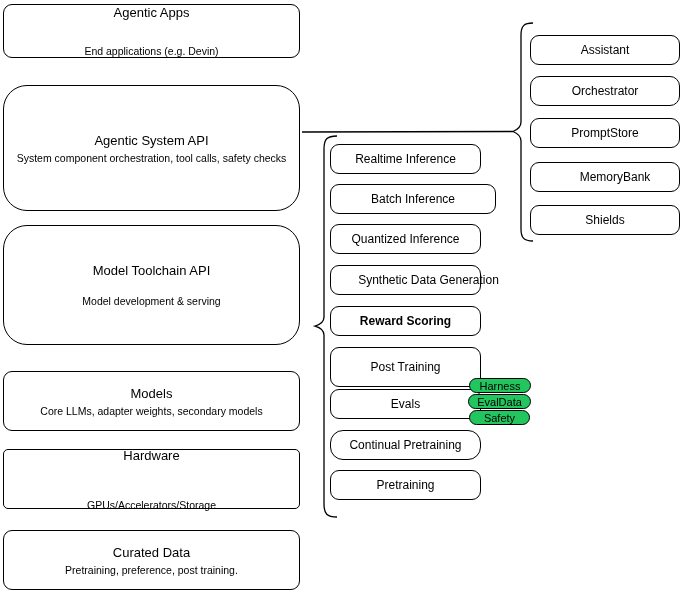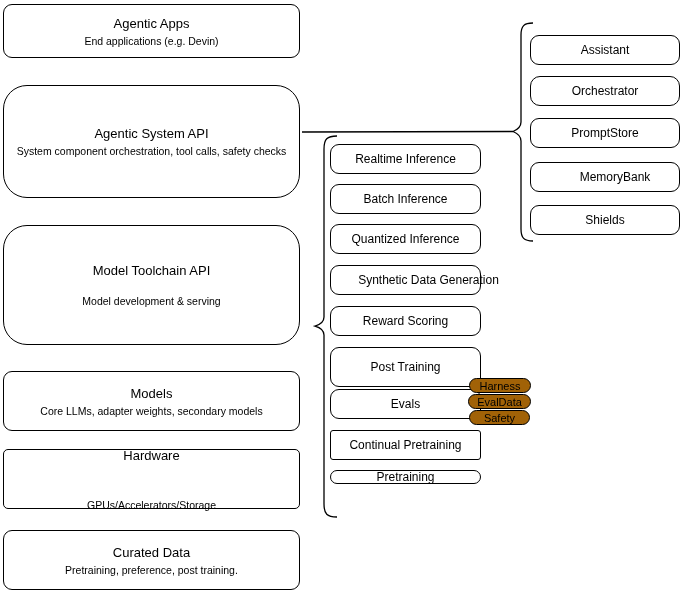--- a/index.html
+++ b/index.html
@@ -46,21 +46,21 @@
     white-space: nowrap;
   }
   .item-label {
     font-size: 12px;
     line-height: 14px;
     white-space: nowrap;
   }
   .pill {
     position: absolute;
     box-sizing: border-box;
-    background: #a16207;
+    background: #22c55e;
     border: 1px solid #000000;
     border-radius: 8px;
     display: flex;
     align-items: center;
     justify-content: center;
     font-size: 11px;
     line-height: 12px;
     white-space: nowrap;
   }
 </style>
@@ -71,26 +71,26 @@
 
   <svg class="overlay" viewBox="0 0 682 591" xmlns="http://www.w3.org/2000/svg">
 
     <path d="M 337 136 C 327 136 324 139 324 149 L 324 317 C 324 321 322 324 315 326 C 322 328 324 331 324 335 L 324 504 C 324 514 327 517 337 517" fill="none" stroke="#000000" stroke-width="1.3"></path>
 
     <path d="M 533 23 C 524 23 521 26 521 35 L 521 122 C 521 126 519 129 513 131.5 C 519 134 521 137 521 141 L 521 229 C 521 238 524 241 533 241" fill="none" stroke="#000000" stroke-width="1.3"></path>
 
     <path d="M 302 132 L 513 131.5" fill="none" stroke="#000000" stroke-width="1.3"></path>
   </svg>
 
-  <div class="node" style="left:3px; top:4px; width:297px; height:54px; border-radius:9px;">
+  <div class="node" style="left:3px; top:4px; width:297px; height:54px; border-radius:9px;justify-content:space-between;">
     <span class="box-title">Agentic Apps</span>
     <span class="box-subtitle">End applications (e.g. Devin)</span>
   </div>
 
-  <div class="node" style="left:3px; top:85px; width:297px; height:113px; border-radius:24px;">
+  <div class="node" style="left:3px; top:85px; width:297px; height:126px; border-radius:24px;">
     <span class="box-title">Agentic System API</span>
     <span class="box-subtitle">System component orchestration, tool calls, safety checks</span>
   </div>
 
   <div class="node" style="left:3px; top:225px; width:297px; height:120px; border-radius:24px;gap:13px;">
     <span class="box-title">Model Toolchain API</span>
     <span class="box-subtitle">Model development &amp; serving</span>
   </div>
 
   <div class="node" style="left:3px; top:371px; width:297px; height:60px; border-radius:9px;">
@@ -105,49 +105,49 @@
 
   <div class="node" style="left:3px; top:530px; width:297px; height:60px; border-radius:9px;">
     <span class="box-title">Curated Data</span>
     <span class="box-subtitle">Pretraining, preference, post training.</span>
   </div>
 
   <div class="node" style="left:330px; top:144px; width:151px; height:30px; border-radius:9px;">
     <span class="item-label">Realtime Inference</span>
   </div>
 
-  <div class="node" style="left:330px; top:184px; width:151px; height:30px; border-radius:9px;">
+  <div class="node" style="left:330px; top:184px; width:166px; height:30px; border-radius:9px;">
     <span class="item-label">Batch Inference</span>
   </div>
 
   <div class="node" style="left:330px; top:224px; width:151px; height:30px; border-radius:9px;">
     <span class="item-label">Quantized Inference</span>
   </div>
 
   <div class="node" style="left:330px; top:265px; width:151px; height:30px; border-radius:9px;padding-left:46px;">
     <span class="item-label">Synthetic Data Generation</span>
   </div>
 
-  <div class="node" style="left:330px; top:306px; width:151px; height:30px; border-radius:9px;">
+  <div class="node" style="left:330px; top:306px; width:151px; height:30px; border-radius:9px;font-weight:bold;">
     <span class="item-label">Reward Scoring</span>
   </div>
 
   <div class="node" style="left:330px; top:347px; width:151px; height:40px; border-radius:9px;">
     <span class="item-label">Post Training</span>
   </div>
 
   <div class="node" style="left:330px; top:389px; width:151px; height:30px; border-radius:9px;">
     <span class="item-label">Evals</span>
   </div>
 
-  <div class="node" style="left:330px; top:430px; width:151px; height:30px; border-radius:3px;">
+  <div class="node" style="left:330px; top:430px; width:151px; height:30px; border-radius:13px;">
     <span class="item-label">Continual Pretraining</span>
   </div>
 
-  <div class="node" style="left:330px; top:470px; width:151px; height:14px; border-radius:9px;justify-content:center;">
+  <div class="node" style="left:330px; top:470px; width:151px; height:30px; border-radius:9px;justify-content:center;">
     <span class="item-label">Pretraining</span>
   </div>
 
   <div class="pill" style="left:469px; top:378px; width:62px; height:15px;">
     <span>Harness</span>
   </div>
 
   <div class="pill" style="left:468px; top:394px; width:63px; height:15px;">
     <span>EvalData</span>
   </div>

